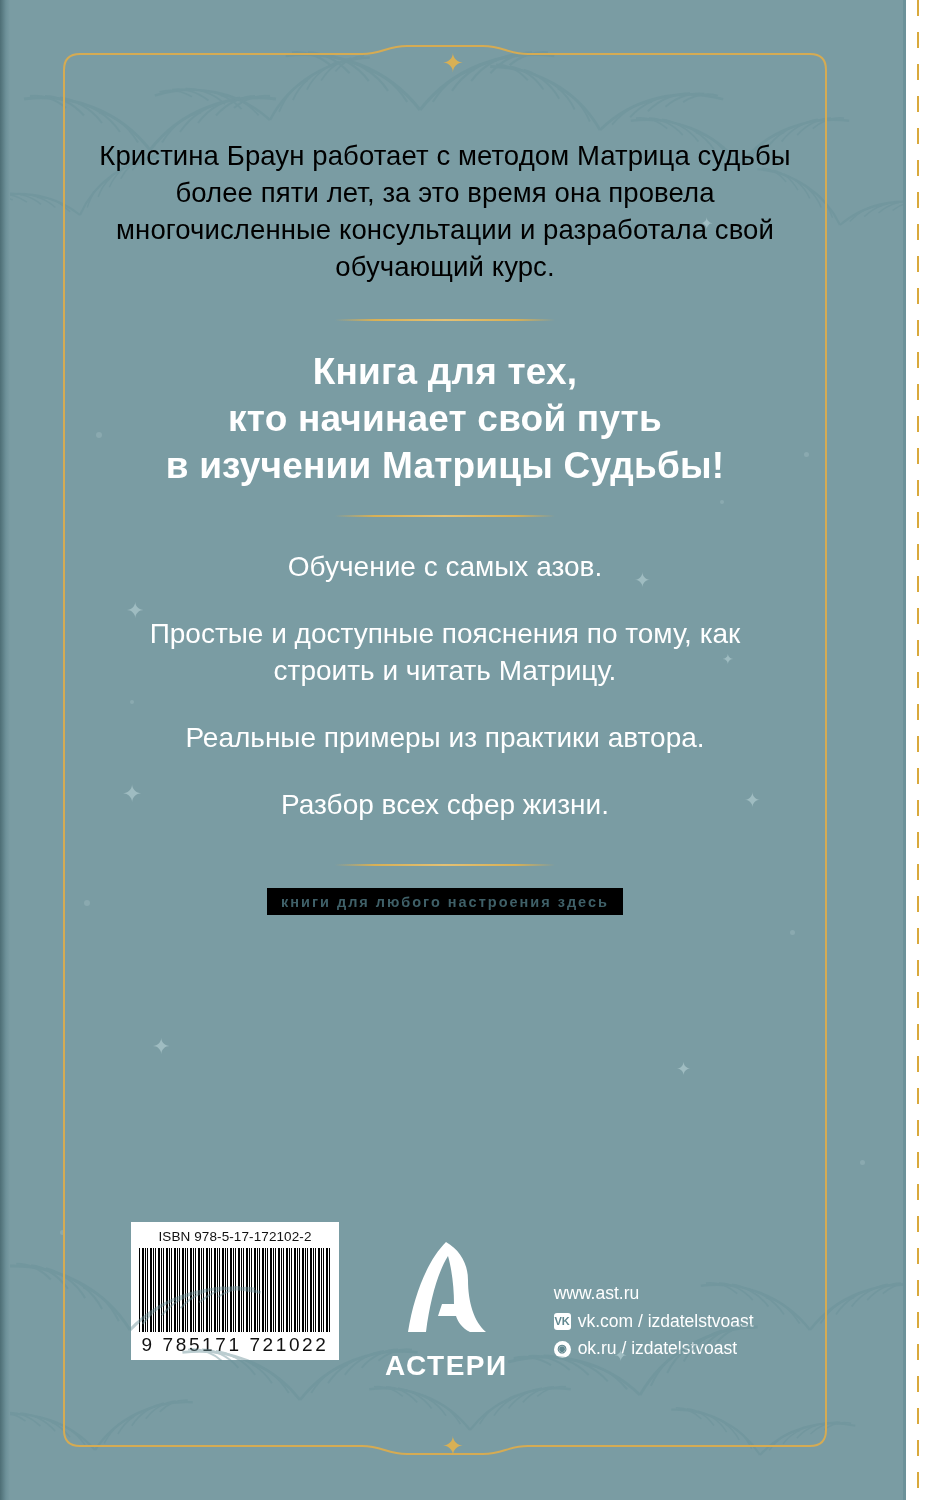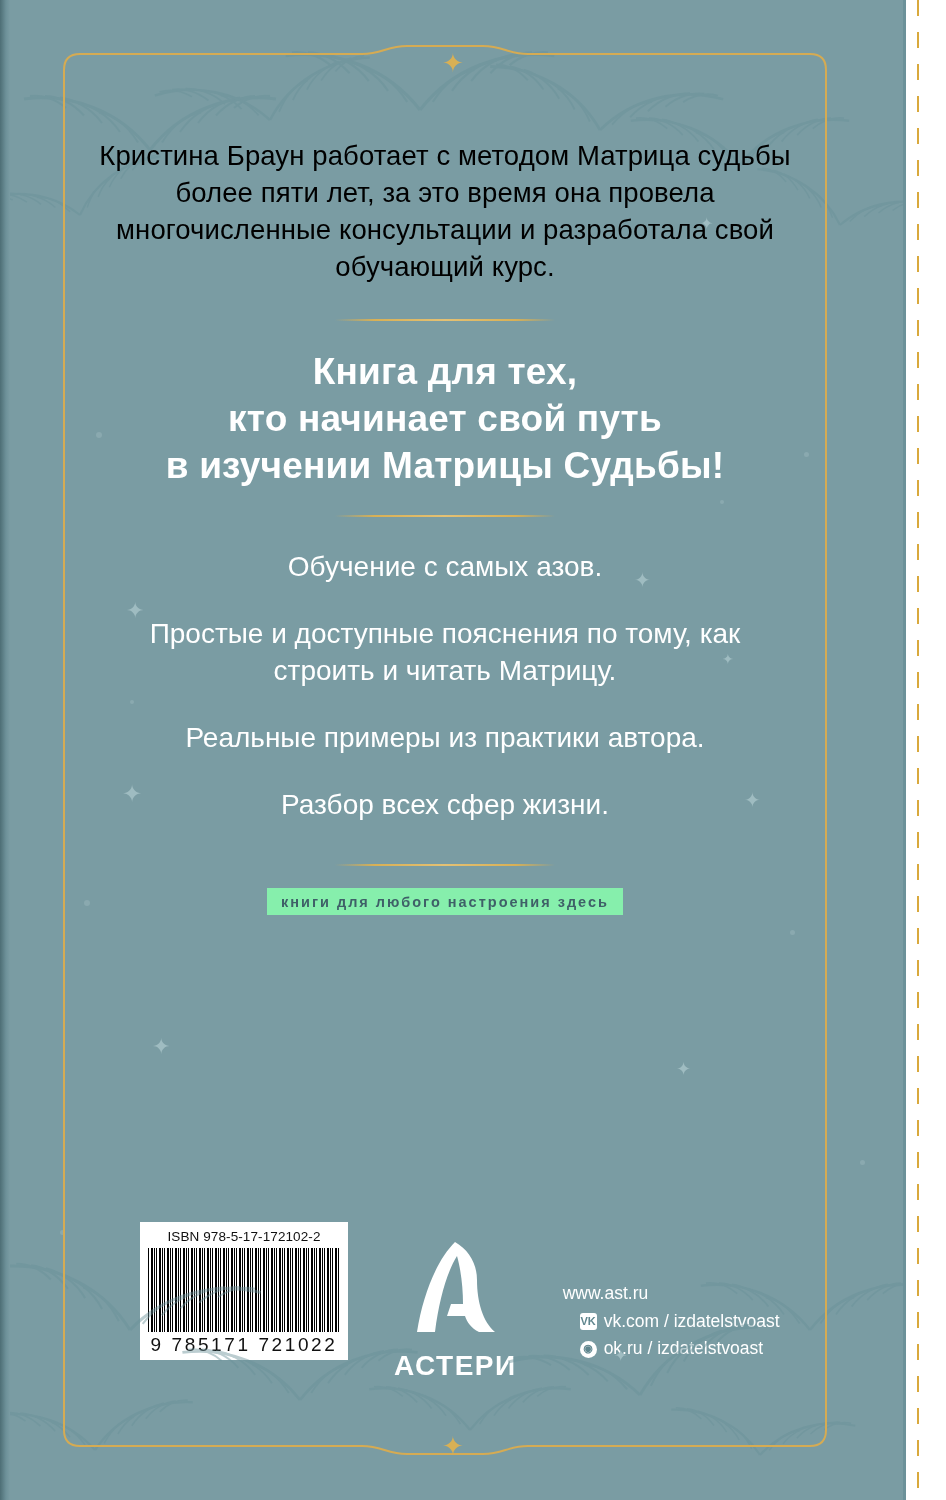--- a/index.html
+++ b/index.html
@@ -140,34 +140,34 @@
   .divider2 {
     width: 220px;
     height: 2px;
     margin: 26px auto 0 auto;
     background: linear-gradient(to right, rgba(212,170,74,0) 0%, #d8b055 18%, #e4c174 50%, #d8b055 82%, rgba(212,170,74,0) 100%);
   }
 
   .tagline {
     margin: 22px auto 0 auto;
     display: inline-block;
-    background: #86efac;
+    background: #000000;
     color: #3f6068;
     font-size: 14.5px;
     font-weight: 700;
     letter-spacing: 2.0px;
     padding: 6px 14px 5px 14px;
     text-transform: lowercase;
     white-space: nowrap;
   }
 
   
   .footer {
     position: absolute;
-    left: 12px; right: 0;
+    left: 3px; right: 0;
     bottom: 118px;
     display: flex;
     align-items: flex-start;
     justify-content: flex-start;
     padding-left: 128px;
     gap: 46px;
   }
 
   .barcode-box {
     background: #ffffff;
@@ -233,21 +233,20 @@
   .sm-icon {
     width: 17px; height: 17px;
     display: inline-flex;
     align-items: center; justify-content: center;
     background: #ffffff;
     color: #5f868e;
     border-radius: 3px;
     font-size: 11px;
     font-weight: 700;
     flex: 0 0 auto;
-    margin-left: 17px;
   }
   .sm-icon.ok { border-radius: 50%; }
 
   
   .bottom-diamond {
     position: absolute;
     left: 50%;
     transform: translateX(-50%) translateX(-20px);
     bottom: 38px;
     z-index: 5;

